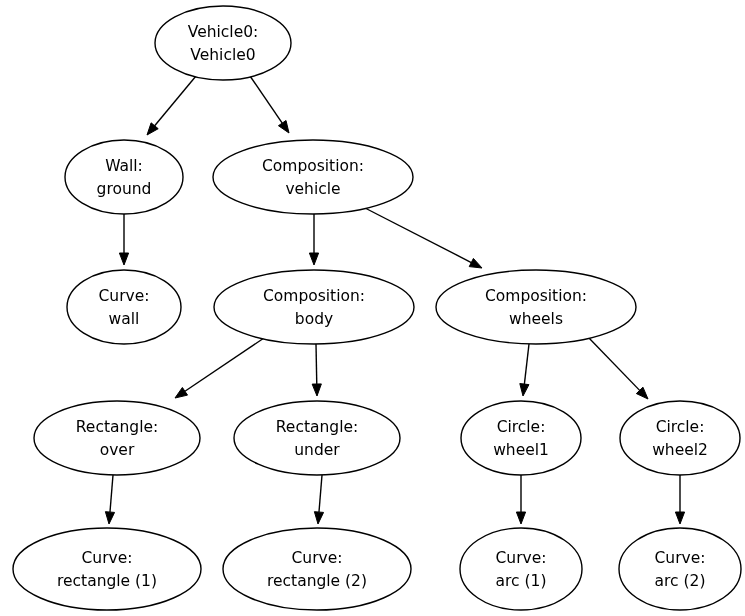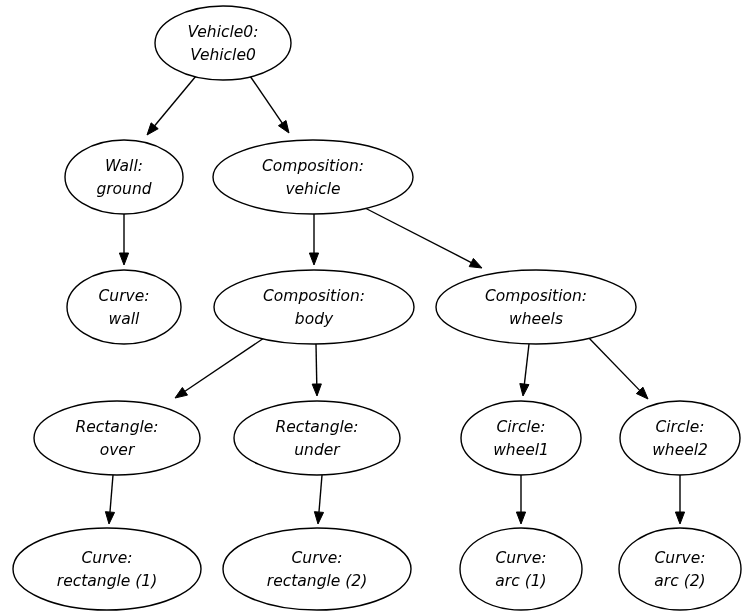--- a/index.html
+++ b/index.html
@@ -9,21 +9,20 @@
   }
   body {
     font-family: "DejaVu Sans", sans-serif;
   }
   #graph-canvas {
     position: relative;
     width: 745px;
     height: 616px;
     background: #ffffff;
     overflow: hidden;
-    font-style: italic;
   }
   #graph-svg {
     position: absolute;
     top: 0;
     left: 0;
     width: 745px;
     height: 616px;
   }
   .node-ellipse {
     fill: #ffffff;

